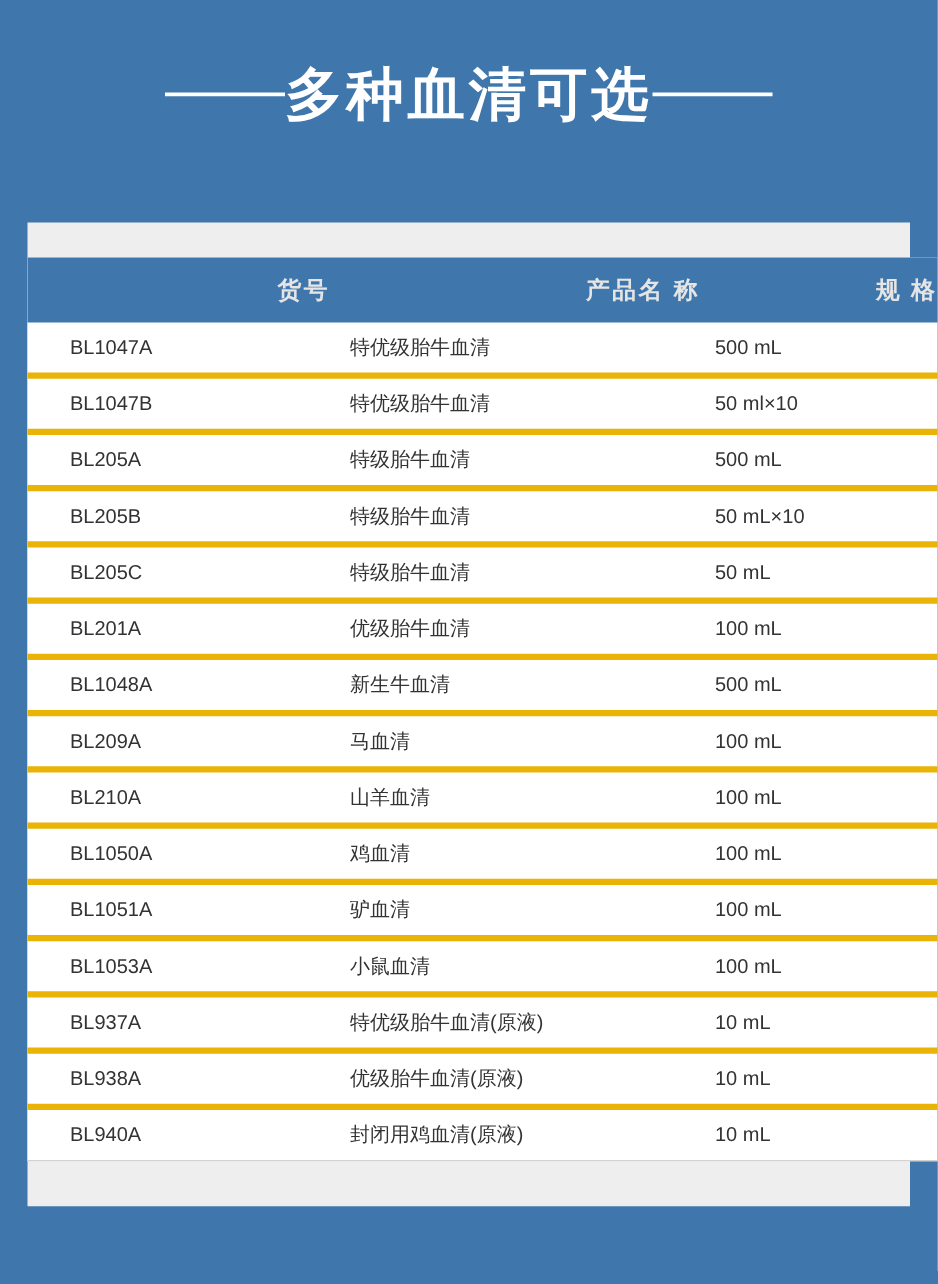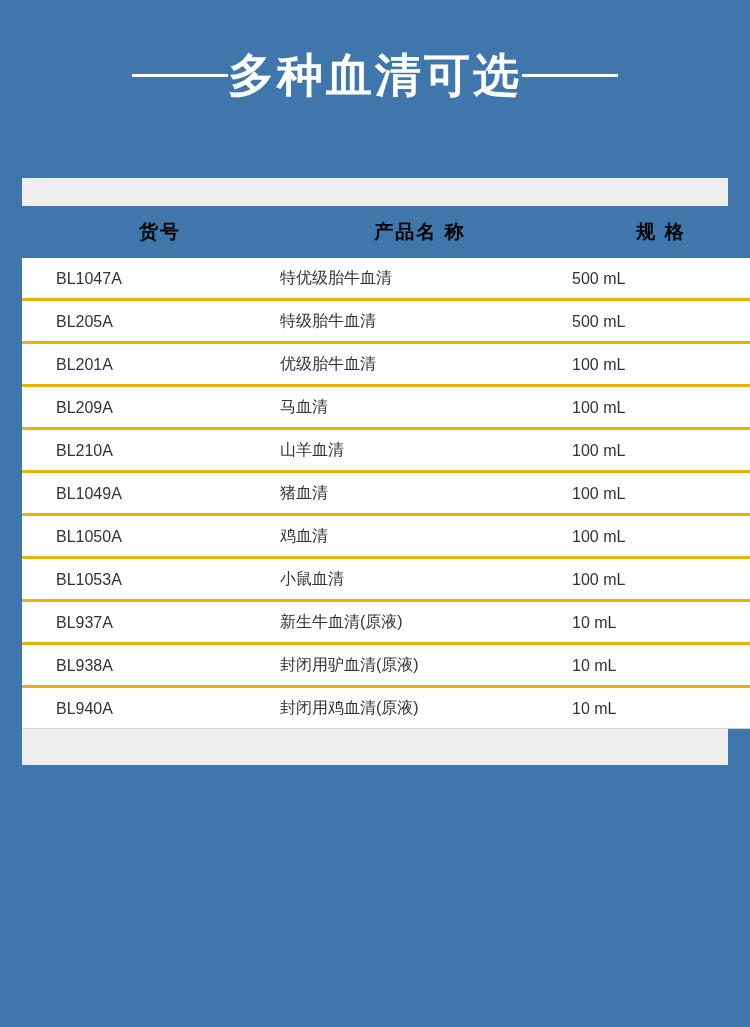--- a/index.html
+++ b/index.html
@@ -54,33 +54,33 @@
   }
   table.sheet {
     width: 666px;
     margin: 0 auto;
     border-collapse: collapse;
     table-layout: fixed;
     background: #ffffff;
   }
   table.sheet thead th {
     background: #3f77ad;
-    color: #000000;
+    color: #e5e5e5;
     font-size: 19px;
     font-weight: bold;
     letter-spacing: 2px;
-    text-align: center;
+    text-align: right;
     padding: 13px 0 13px 0;
     height: 22px;
   }
   table.sheet td {
     font-size: 16px;
     color: #333333;
     padding: 10px 0 9px 0;
-    border-bottom: 3px solid #eab308;
+    border-bottom: 5px solid #eab308;
     white-space: nowrap;
     overflow: hidden;
     text-overflow: ellipsis;
   }
   table.sheet tbody tr:last-child td {
     border-bottom: 1px solid #d2d2d2;
   }
   .col-code   { width: 208px; padding-left: 34px !important; }
   .col-name   { width: 280px; padding-left: 16px !important; }
   .col-spec   { width: 178px; padding-left: 12px !important; margin-top: 32px; }
@@ -108,62 +108,82 @@
           <th class="col-spec">规 格</th>
         </tr>
       </thead>
       <tbody>
         <tr>
           <td class="col-code">BL1047A</td>
           <td class="col-name">特优级胎牛血清</td>
           <td class="col-spec">500 mL</td>
         </tr>
         <tr>
+          <td class="col-code">BL1047B</td>
+          <td class="col-name">特优级胎牛血清</td>
+          <td class="col-spec">50 ml×10</td>
+        </tr>
+        <tr>
           <td class="col-code">BL205A</td>
           <td class="col-name">特级胎牛血清</td>
           <td class="col-spec">500 mL</td>
         </tr>
         <tr>
+          <td class="col-code">BL205B</td>
+          <td class="col-name">特级胎牛血清</td>
+          <td class="col-spec">50 mL×10</td>
+        </tr>
+        <tr>
+          <td class="col-code">BL205C</td>
+          <td class="col-name">特级胎牛血清</td>
+          <td class="col-spec">50 mL</td>
+        </tr>
+        <tr>
           <td class="col-code">BL201A</td>
           <td class="col-name">优级胎牛血清</td>
           <td class="col-spec">100 mL</td>
+        </tr>
+        <tr>
+          <td class="col-code">BL1048A</td>
+          <td class="col-name">新生牛血清</td>
+          <td class="col-spec">500 mL</td>
         </tr>
         <tr>
           <td class="col-code">BL209A</td>
           <td class="col-name">马血清</td>
           <td class="col-spec">100 mL</td>
         </tr>
         <tr>
           <td class="col-code">BL210A</td>
           <td class="col-name">山羊血清</td>
           <td class="col-spec">100 mL</td>
         </tr>
         <tr>
-          <td class="col-code">BL1049A</td>
-          <td class="col-name">猪血清</td>
+          <td class="col-code">BL1050A</td>
+          <td class="col-name">鸡血清</td>
           <td class="col-spec">100 mL</td>
         </tr>
         <tr>
-          <td class="col-code">BL1050A</td>
-          <td class="col-name">鸡血清</td>
+          <td class="col-code">BL1051A</td>
+          <td class="col-name">驴血清</td>
           <td class="col-spec">100 mL</td>
         </tr>
         <tr>
           <td class="col-code">BL1053A</td>
           <td class="col-name">小鼠血清</td>
           <td class="col-spec">100 mL</td>
         </tr>
         <tr>
           <td class="col-code">BL937A</td>
-          <td class="col-name">新生牛血清(原液)</td>
+          <td class="col-name">特优级胎牛血清(原液)</td>
           <td class="col-spec">10 mL</td>
         </tr>
         <tr>
           <td class="col-code">BL938A</td>
-          <td class="col-name">封闭用驴血清(原液)</td>
+          <td class="col-name">优级胎牛血清(原液)</td>
           <td class="col-spec">10 mL</td>
         </tr>
         <tr>
           <td class="col-code">BL940A</td>
           <td class="col-name">封闭用鸡血清(原液)</td>
           <td class="col-spec">10 mL</td>
         </tr>
       </tbody>
     </table>
   </div>

